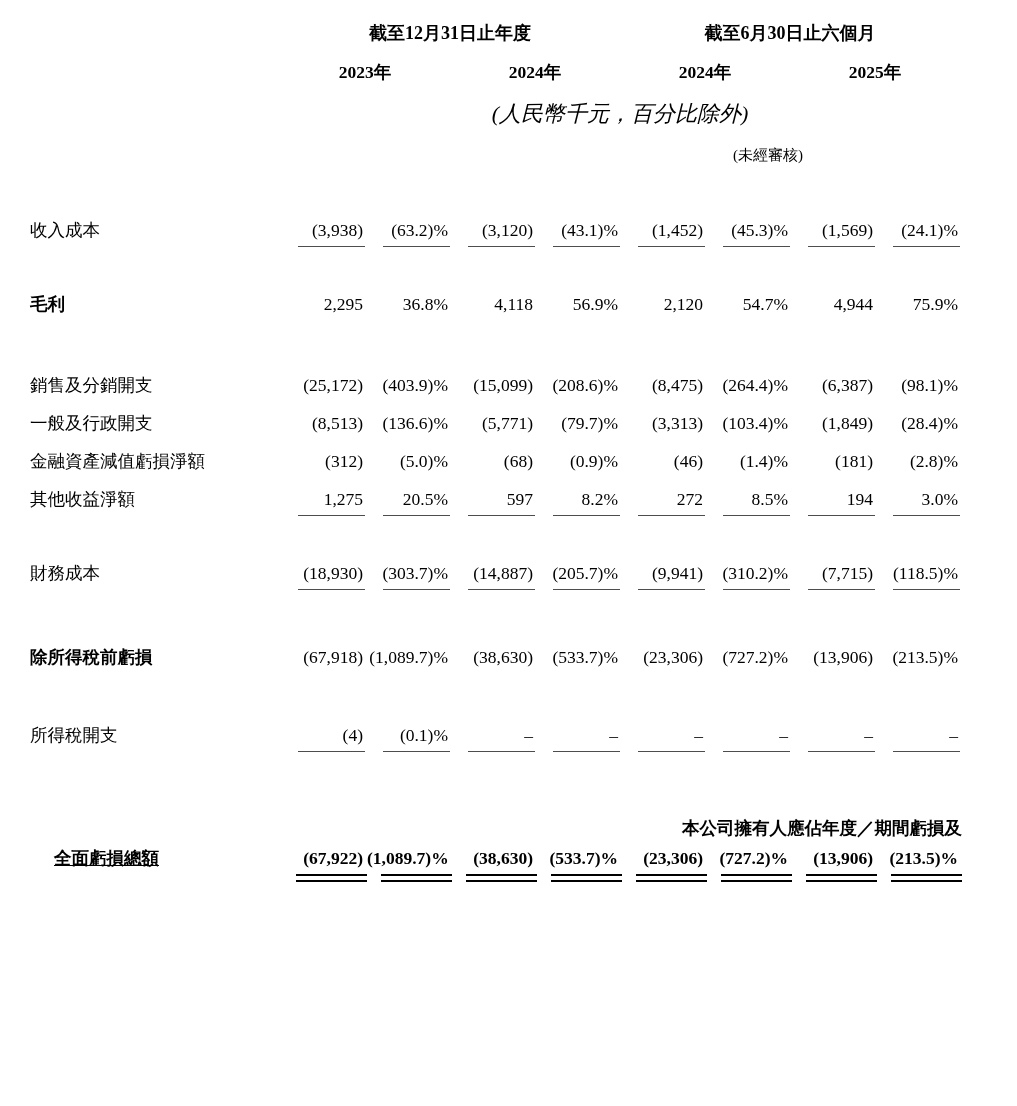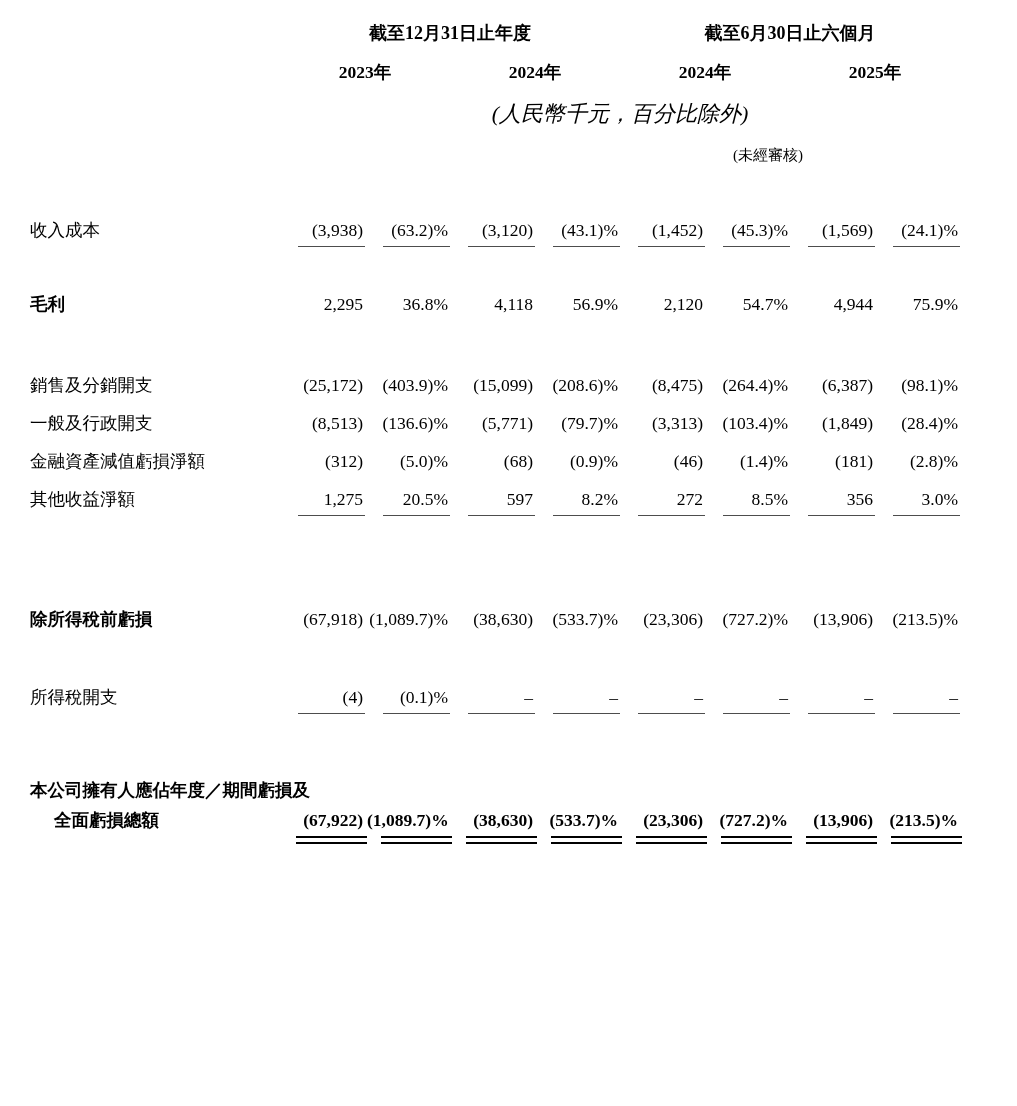--- a/index.html
+++ b/index.html
@@ -30,28 +30,28 @@
     position: relative;
   }
   tr.hr1 { height: 30px; }
   tr.hr2 { height: 38px; }
   tr.hr3 { height: 44px; }
   tr.hr4 { height: 38px; }
   tr.r   { height: 38px; }
   tr.r2  { height: 36px; }
   tr.sp td { padding: 0; }
   .lbl { text-align: left; padding-right: 0; }
-  .ind { padding-left: 24px; }
+  .ind { padding-left: 24px; text-decoration: underline; }
   .num { text-align: right; }
   .bold { font-weight: bold; }
   .ttl { text-align: center; font-weight: bold; font-size: 18px; }
   .yr  { text-align: center; font-weight: bold; }
   .note { text-align: center; font-style: italic; font-size: 22px; }
   .unaud { text-align: center; font-size: 15px; transform: translateX(-22px); }
-  .lbl1 { padding-bottom: 2px; }
+  .lbl1 { padding-bottom: 2px; text-align: right; }
   
   td.u::after {
     content: "";
     position: absolute;
     left: 16px;
     right: 2px;
     bottom: 1px;
     height: 1.5px;
     background: #4d4d4d;
   }
@@ -171,25 +171,36 @@
         <td class="num">(2.8)%</td>
       </tr>
       <tr class="r">
         <td class="lbl">其他收益淨額</td>
         <td class="num u">1,275</td>
         <td class="num u">20.5%</td>
         <td class="num u">597</td>
         <td class="num u">8.2%</td>
         <td class="num u">272</td>
         <td class="num u">8.5%</td>
-        <td class="num u">356</td>
+        <td class="num u">194</td>
         <td class="num u">3.0%</td>
       </tr>
       <tr class="sp" style="height: 36px;">
         <td colspan="9"></td>
+      </tr>
+      <tr class="r">
+        <td class="lbl">財務成本</td>
+        <td class="num u">(18,930)</td>
+        <td class="num u">(303.7)%</td>
+        <td class="num u">(14,887)</td>
+        <td class="num u">(205.7)%</td>
+        <td class="num u">(9,941)</td>
+        <td class="num u">(310.2)%</td>
+        <td class="num u">(7,715)</td>
+        <td class="num u">(118.5)%</td>
       </tr>
       <tr class="sp" style="height: 46px;">
         <td colspan="9"></td>
       </tr>
       <tr class="r">
         <td class="lbl bold">除所得稅前虧損</td>
         <td class="num">(67,918)</td>
         <td class="num">(1,089.7)%</td>
         <td class="num">(38,630)</td>
         <td class="num">(533.7)%</td>

